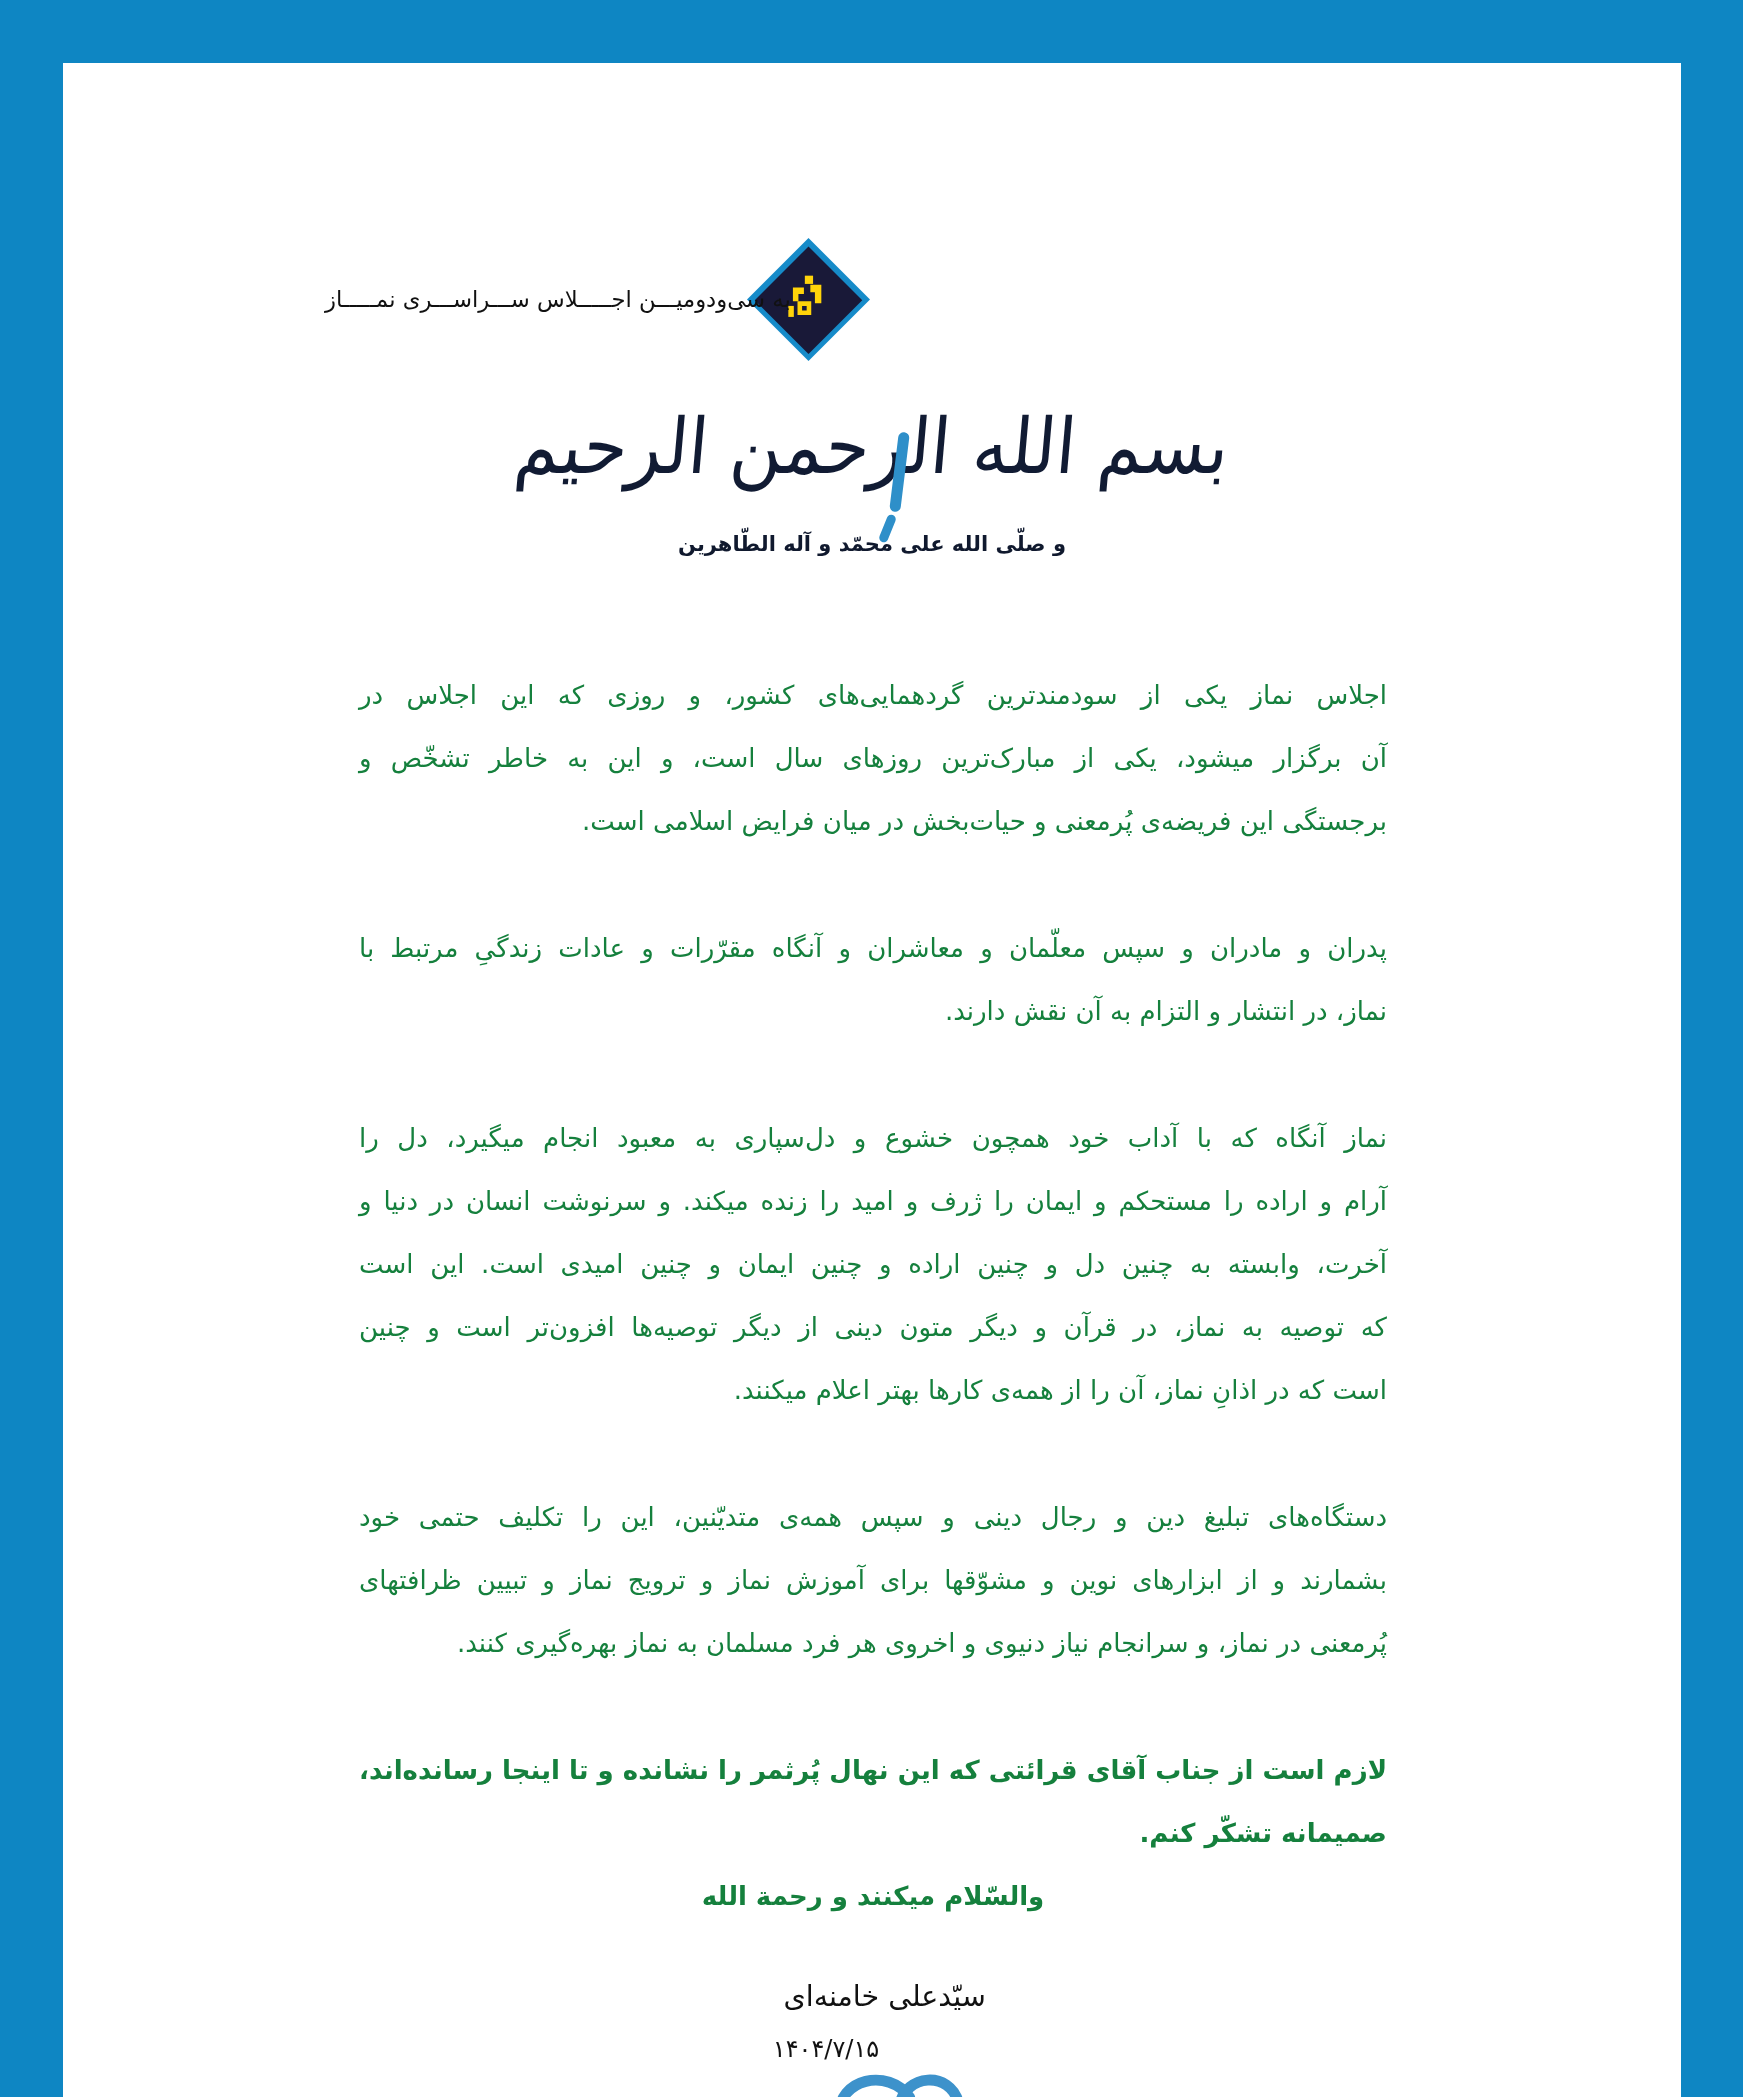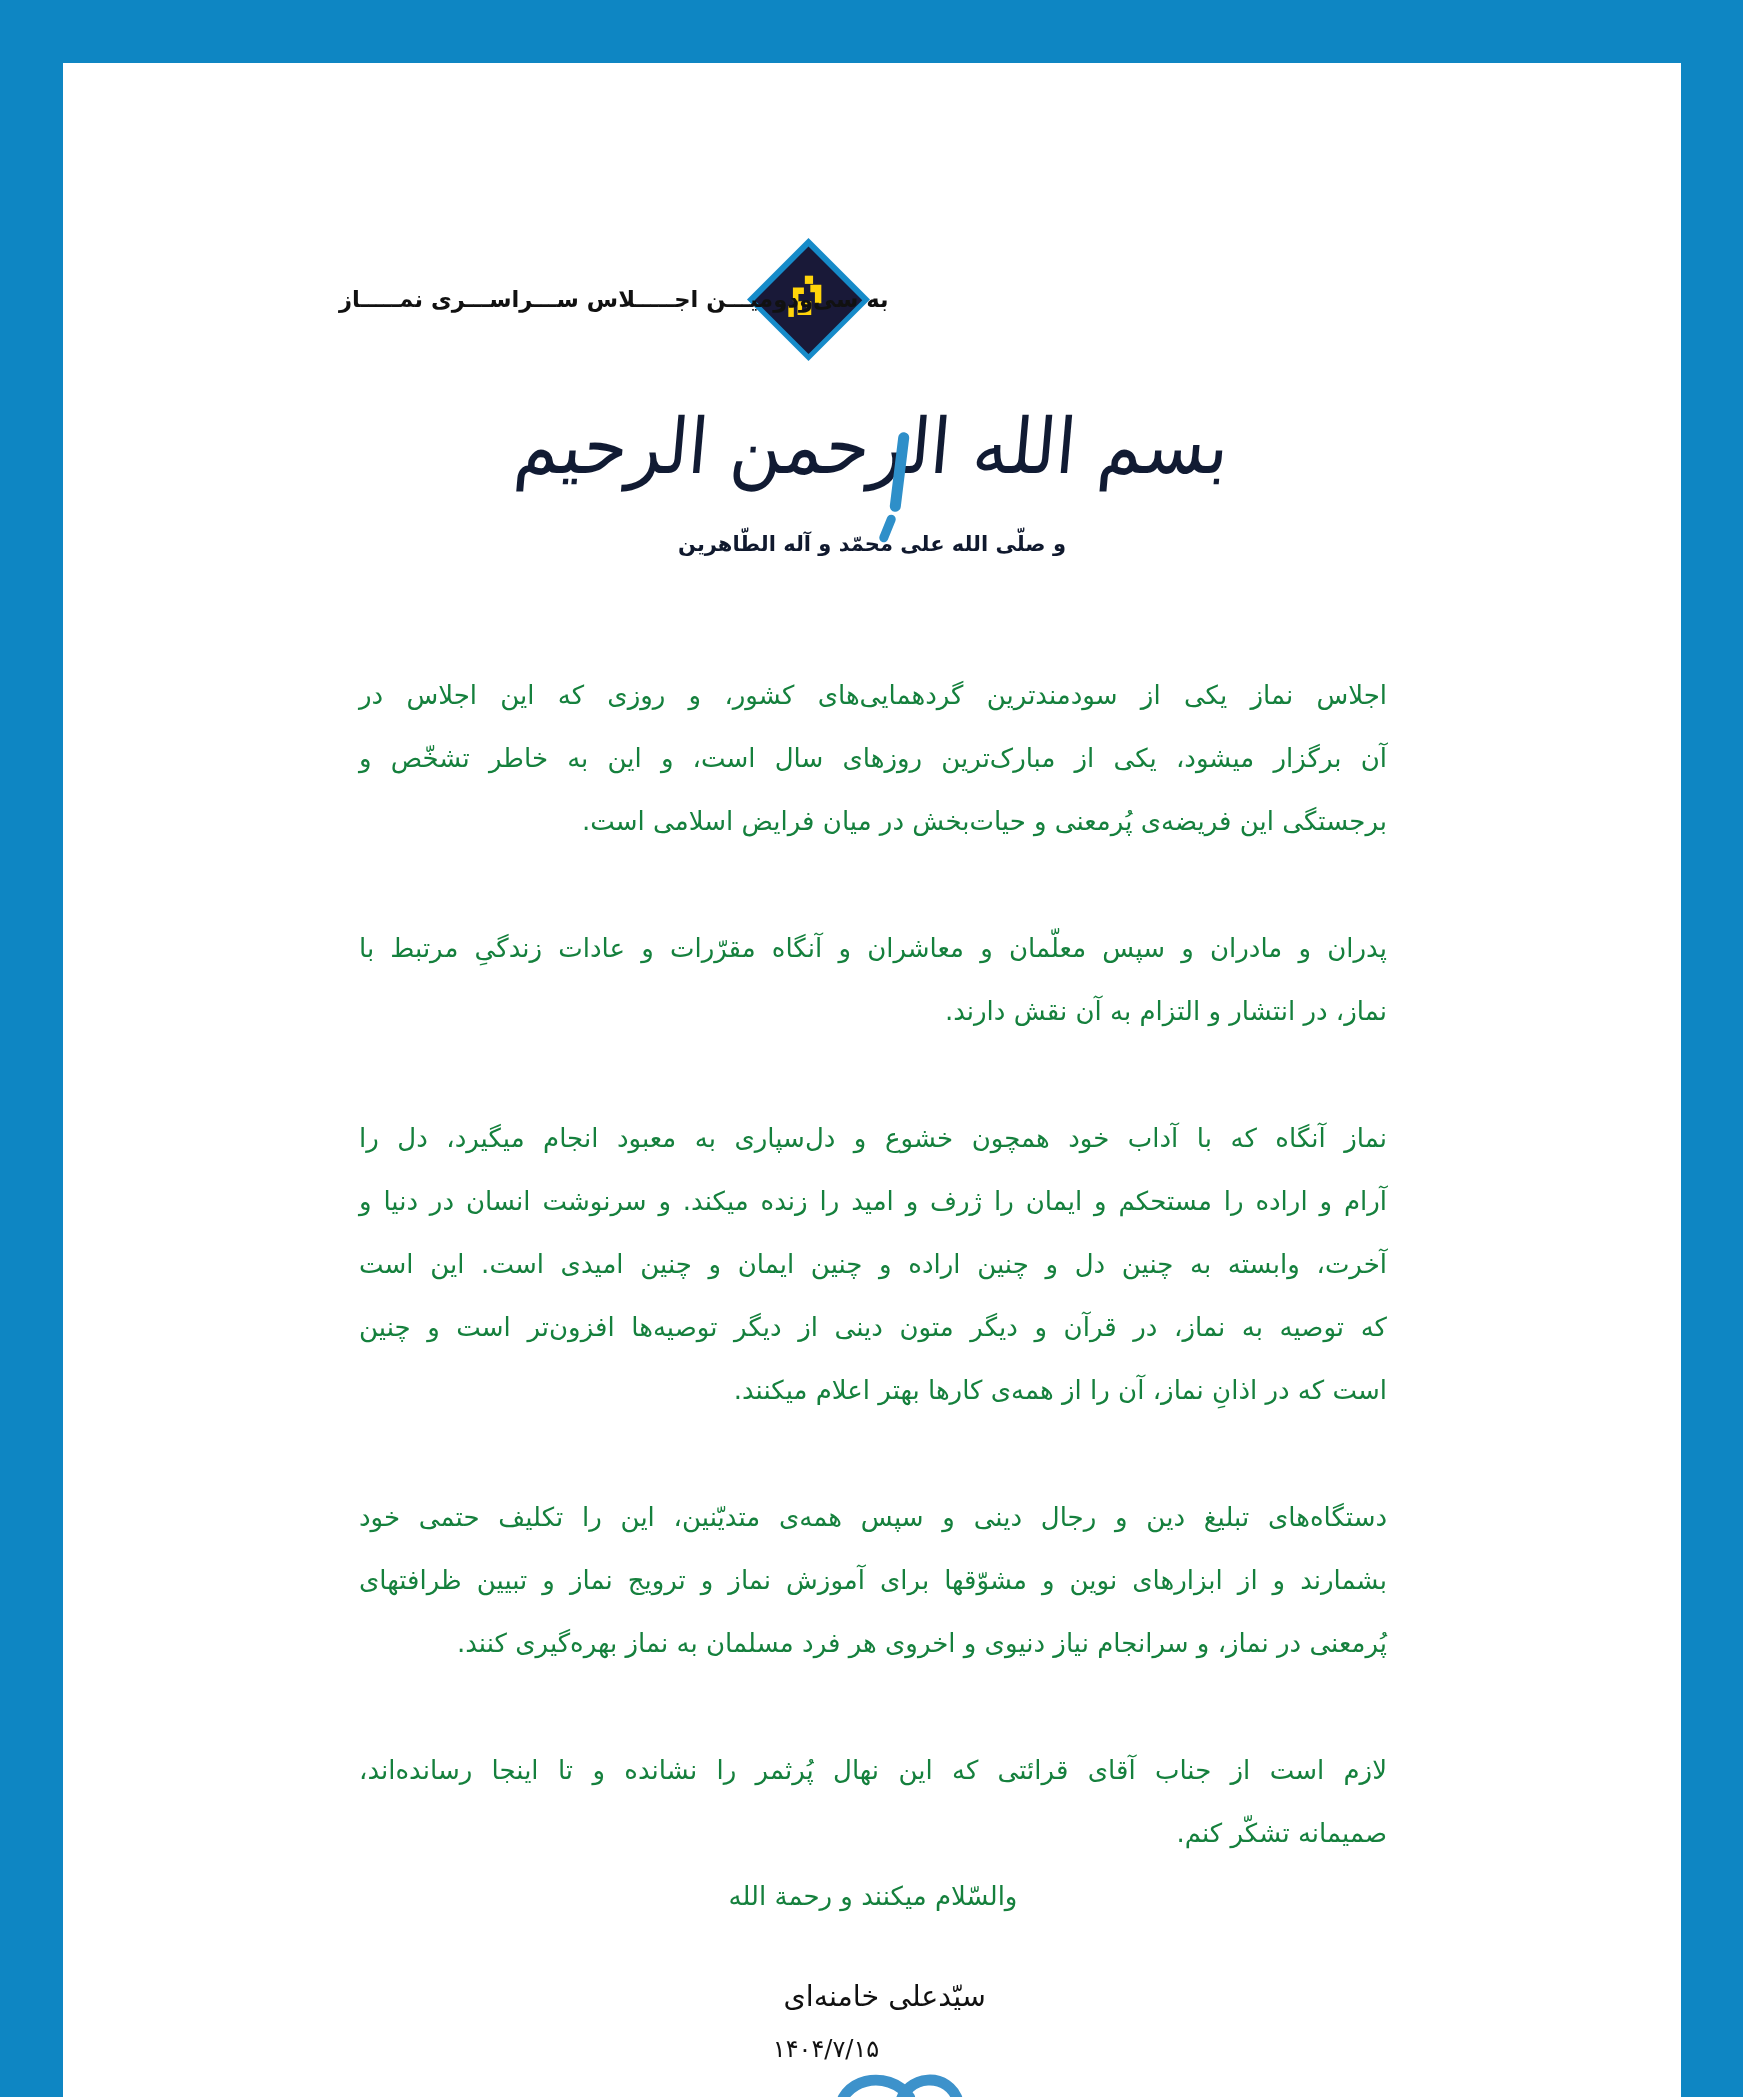--- a/index.html
+++ b/index.html
@@ -17,21 +17,21 @@
     background:#ffffff;
   }
   
   .hdr-text{
     position:absolute;top:218px;
     font-size:22.7px;color:#111111;
     direction:rtl;white-space:nowrap;
     line-height:1.6;
   }
   .hdr-right{right:235px;}
-  .hdr-left{left:276px;font-weight:bold;}
+  .hdr-left{left:262px;}
   .emblem{
     position:absolute;left:684px;top:175px;
     width:123px;height:123px;
   }
   .emblem .d-outer{
     position:absolute;left:18px;top:18px;
     width:87px;height:87px;
     background:#168bc9;
     transform:rotate(45deg);
   }
@@ -68,21 +68,21 @@
     text-align:center;direction:rtl;
     font-size:21px;font-weight:bold;color:#10192e;
   }
   
   .body-block{
     position:absolute;left:296px;top:601px;width:1028px;
     direction:rtl;color:#15803d;
     font-size:26px;line-height:63px;
   }
   .para{margin:0 0 64px 0;}
-  .para:last-child{margin-bottom:0;}
+  .para:last-child{margin-bottom:0;font-weight:bold;}
   .line{display:block;}
   .line.j{text-align:justify;text-align-last:justify;}
   .line.r{text-align:right;text-align-last:right;}
   .line.c{text-align:center;text-align-last:center;}
   
   .signer-name{
     position:absolute;left:0;top:1917px;width:100%;
     text-align:center;direction:rtl;
     font-size:28.5px;color:#111111;
     transform:translateX(12.6px);

